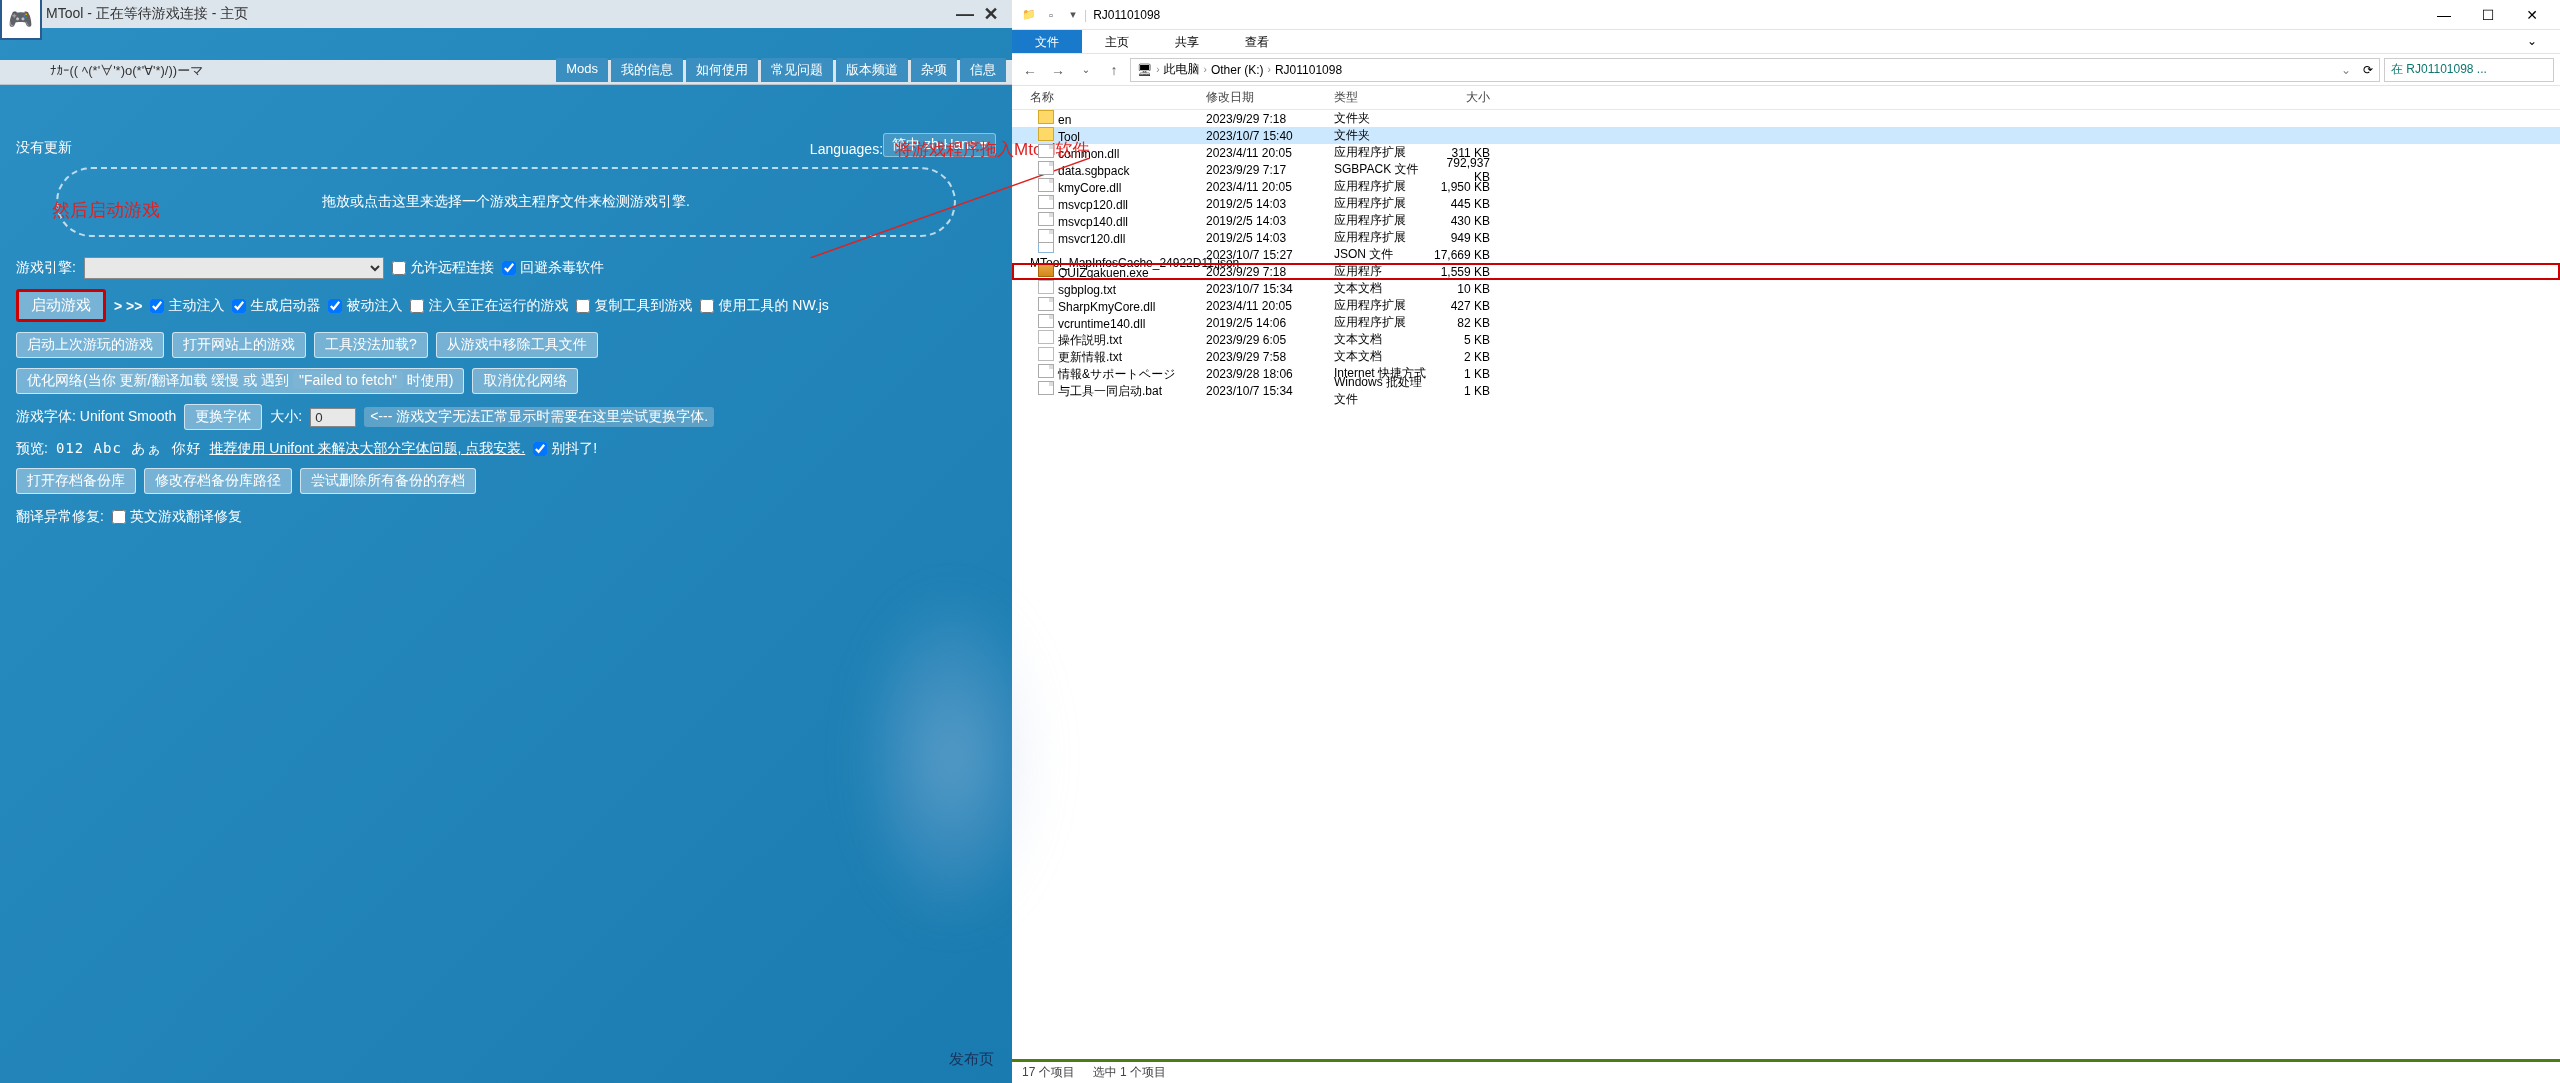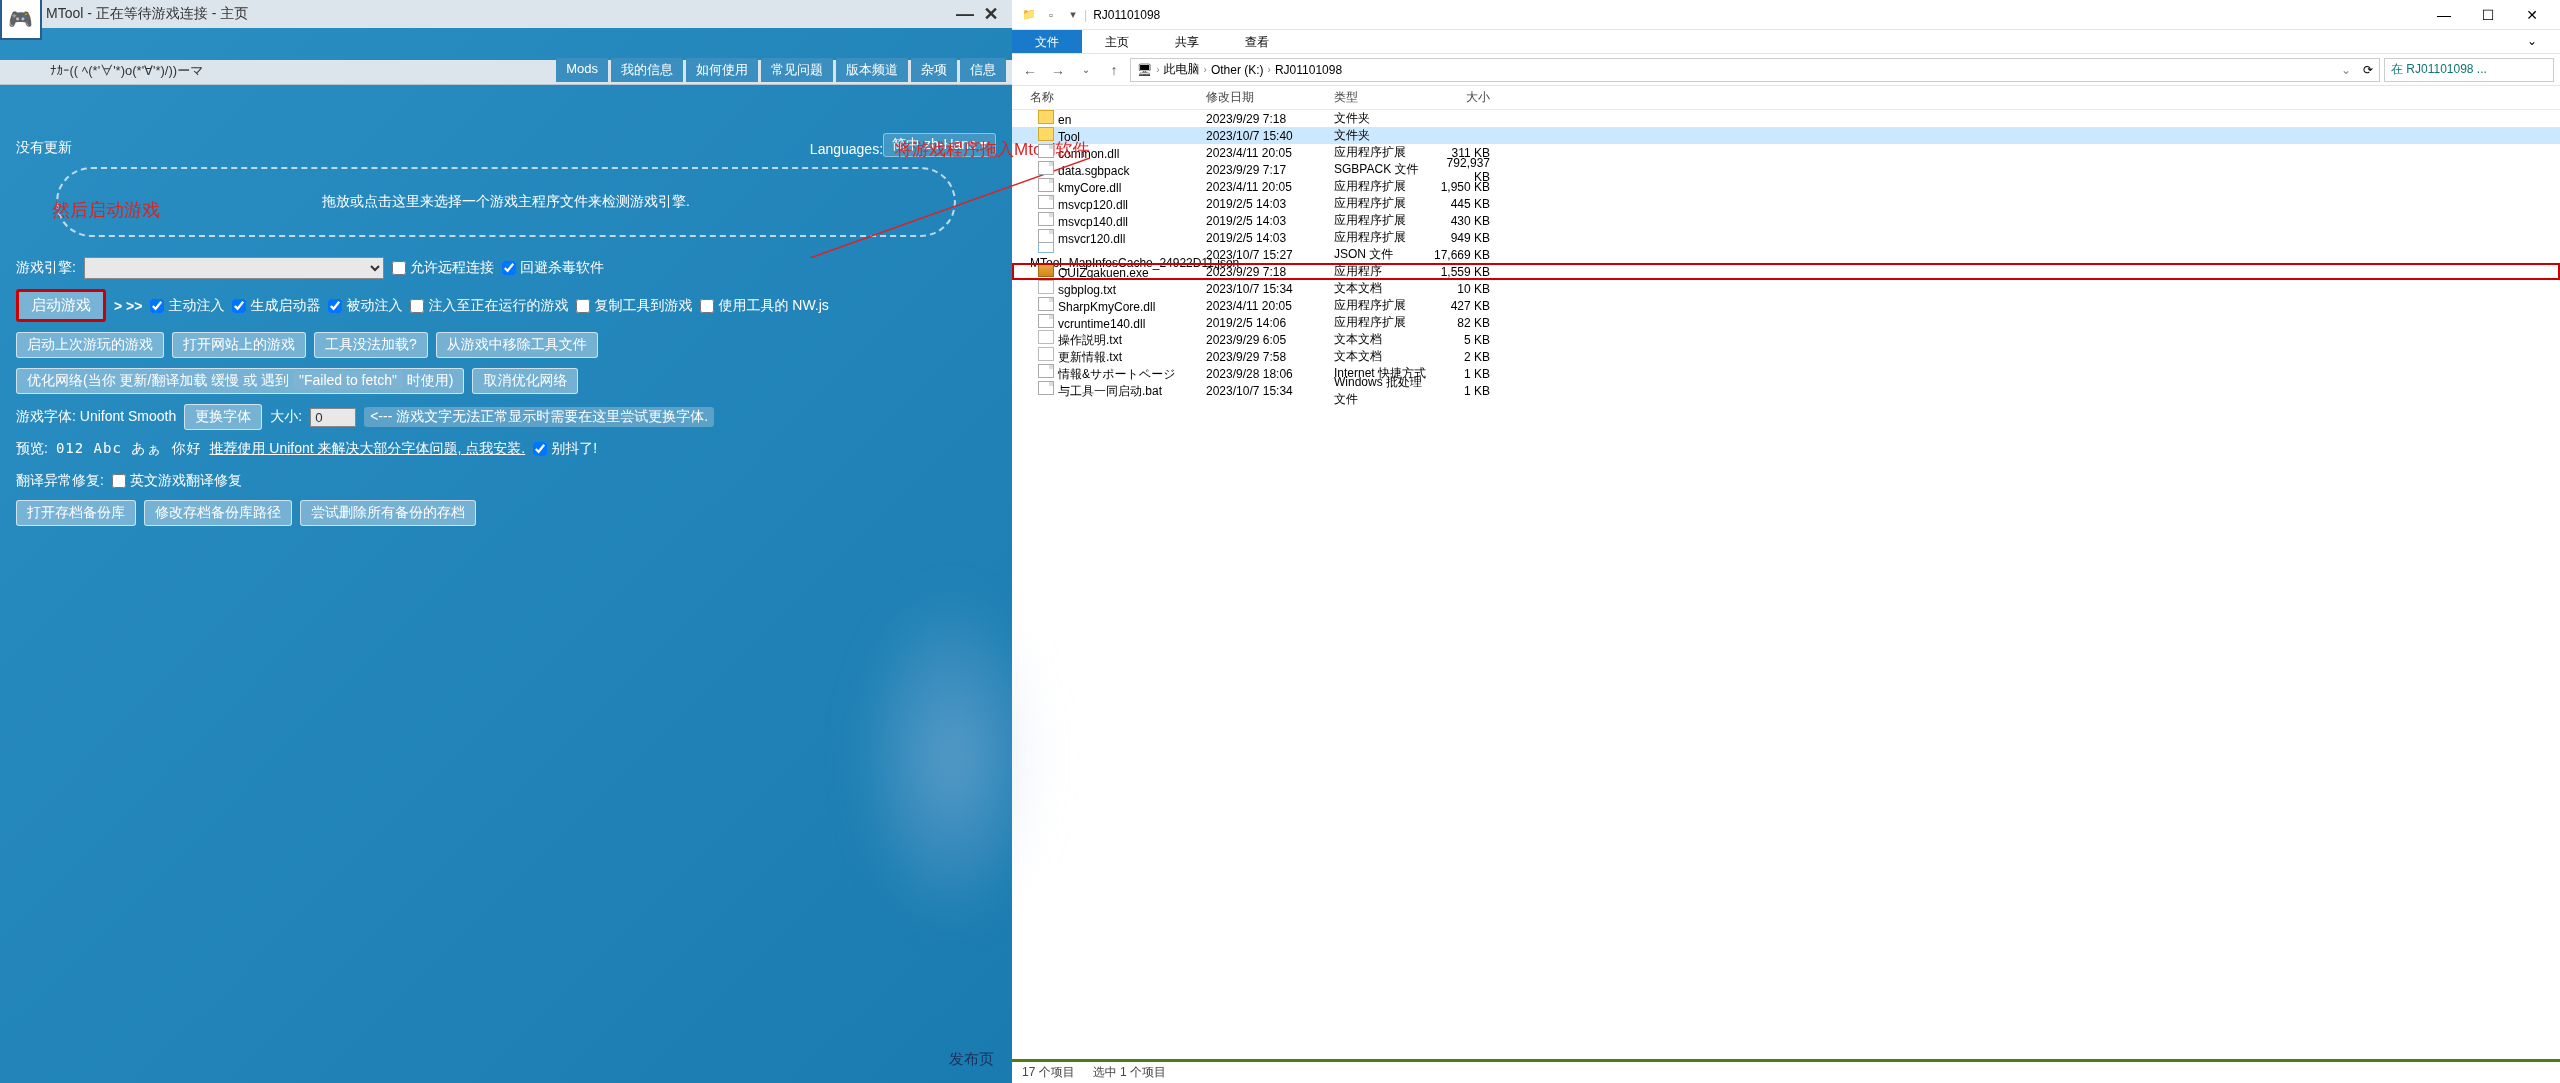--- a/index.html
+++ b/index.html
@@ -187,32 +187,32 @@
     <div class="row">
       <span>预览:</span>
       <span class="preview-text">012 Abc あぁ 你好</span>
       <span class="underline">推荐使用 Unifont 来解决大部分字体问题, 点我安装.</span>
       <label class="chk">
           <input type="checkbox" checked="" style="">
           <span>别抖了!</span>
         </label>
     </div>
 
-    <div class="row" style="margin-top:14px">
-      <span>翻译异常修复:</span>
-      <label class="chk">
-          <input type="checkbox" style="">
-          <span>英文游戏翻译修复</span>
-        </label>
-    </div>
-
     <div class="row">
       <button class="btn">打开存档备份库</button>
       <button class="btn">修改存档备份库路径</button>
       <button class="btn">尝试删除所有备份的存档</button>
+    </div>
+
+    <div class="row" style="margin-top:14px">
+      <span>翻译异常修复:</span>
+      <label class="chk">
+          <input type="checkbox" style="">
+          <span>英文游戏翻译修复</span>
+        </label>
     </div>
   </div>
 
   <span class="pub-link">发布页</span>
 
   <div class="anno1">然后启动游戏</div>
 </div>
 
 <div class="anno2">将游戏程序拖入Mtool软件</div>
 <svg class="anno-line">

